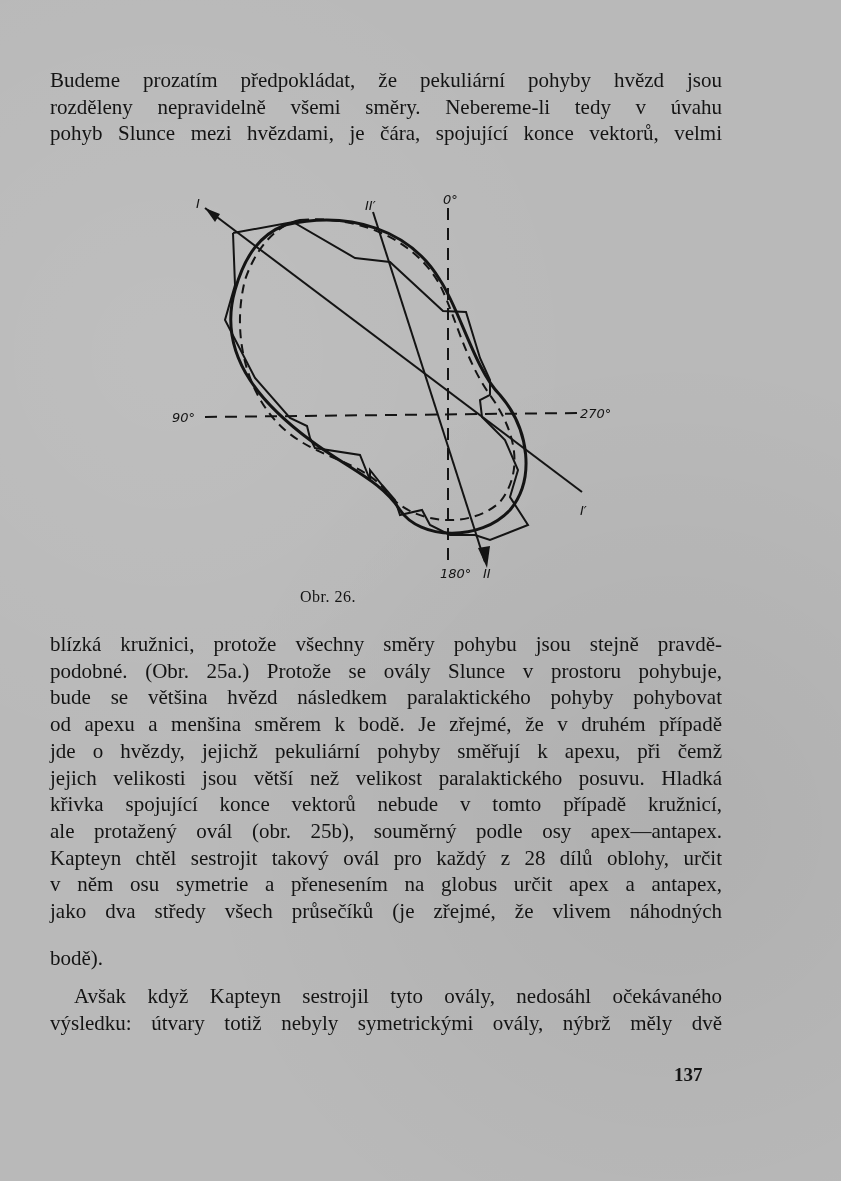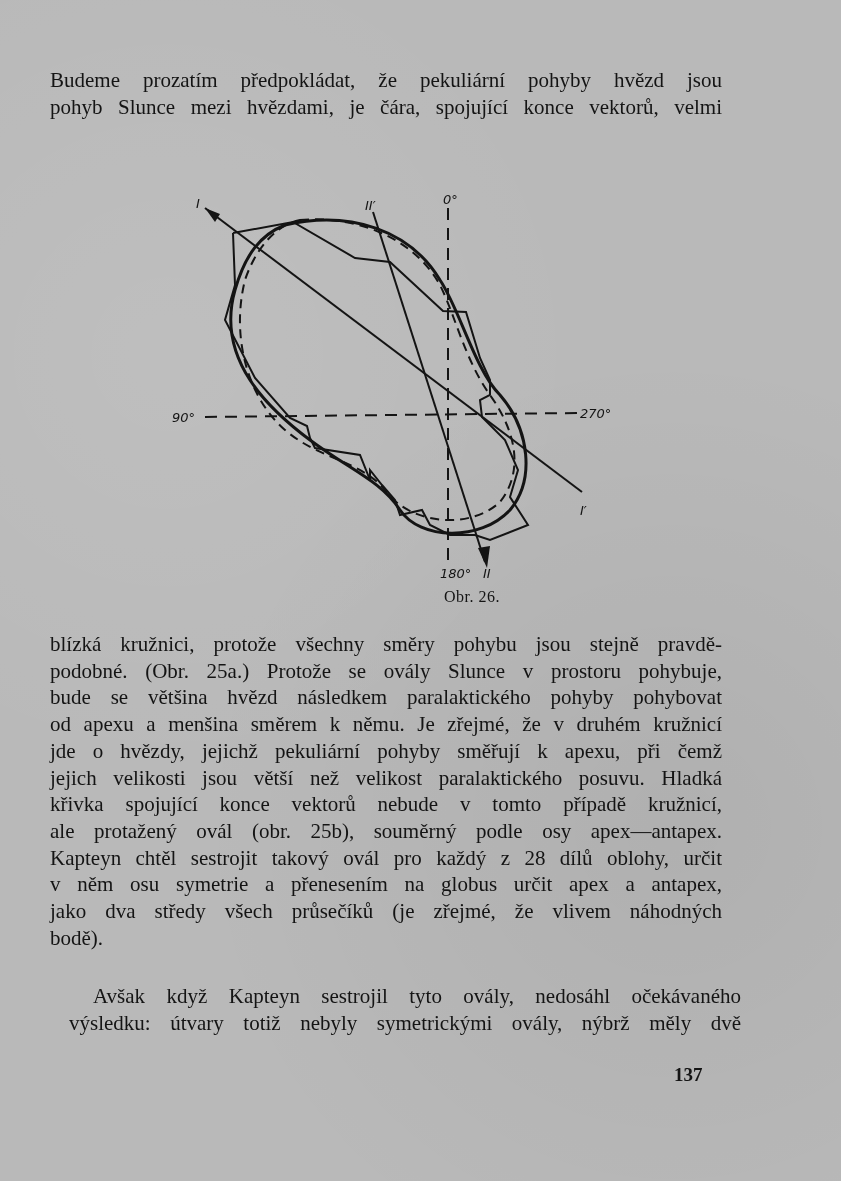--- a/index.html
+++ b/index.html
@@ -14,44 +14,45 @@
     position: relative;
   }
   .page { position: absolute; left: 0; top: 0; width: 717px; height: 1181px; }
   .para {
     position: absolute; left: 50px; width: 672px;
     font-family: "Liberation Serif", "DejaVu Serif", serif;
     font-size: 21px; line-height: 26.7px;
     text-align: justify;
   }
   .line { display: block; white-space: nowrap; text-align-last: justify; text-align: justify; }
-  .line.last { text-align-last: left; }
+  .line.last { text-align-last: left; margin-top: 20px; }
   .line.indent { padding-left: 24px; }
   #para1 { top: 67px; }
   #para2 { top: 631px; }
-  #para3 { top: 983px; margin-left: 19px; }
+  #para3 { top: 983px; }
   .figure { position: absolute; left: 160px; top: 180px; width: 480px; height: 420px; }
   .figure svg { width: 480px; height: 420px; display: block; }
   .caption {
-    position: absolute; top: 588px; left: 300px; width: 200px; text-align: right;
+    position: absolute; top: 588px; left: 300px; width: 200px; text-align: left;
     font-family: "Liberation Serif", "DejaVu Serif", serif; font-size: 16px; letter-spacing: 0.5px;
   }
   .page-number {
     position: absolute; top: 1064px; left: 674px;
     font-family: "Liberation Serif", "DejaVu Serif", serif; font-size: 19px; font-weight: bold;
   }
   .lbl { font-family: "DejaVu Sans", sans-serif; font-style: italic; font-size: 13px; fill: #141414; }
 </style>
 </head>
 <body>
 
 <div class="page">
 
   <div class="para" id="para1">
     <span class="line">Budeme prozatím předpokládat, že pekuliární pohyby hvězd jsou</span>
+    <span class="line">rozděleny nepravidelně všemi směry. Nebereme-li tedy v úvahu</span>
     <span class="line">pohyb Slunce mezi hvězdami, je čára, spojující konce vektorů, velmi</span>
   </div>
 
   <div class="figure">
     <svg viewBox="0 0 480 420" xmlns="http://www.w3.org/2000/svg">
 
       <g stroke="#141414" stroke-width="2" stroke-dasharray="12,8" fill="none">
         <line x1="288" y1="28" x2="288" y2="380"></line>
         <line x1="45" y1="237" x2="418" y2="233"></line>
       </g>
@@ -94,21 +95,21 @@
       <text class="lbl" x="323" y="398">II</text>
     </svg>
   </div>
 
   <div class="caption">Obr. 26.</div>
 
   <div class="para" id="para2">
     <span class="line">blízká kružnici, protože všechny směry pohybu jsou stejně pravdě-</span>
     <span class="line">podobné. (Obr. 25a.) Protože se ovály Slunce v prostoru pohybuje,</span>
     <span class="line">bude se většina hvězd následkem paralaktického pohyby pohybovat</span>
-    <span class="line">od apexu a menšina směrem k němu. Je zřejmé, že v druhém kružnicí</span>
+    <span class="line">od apexu a menšina směrem k bodě. Je zřejmé, že v druhém případě</span>
     <span class="line">jde o hvězdy, jejichž pekuliární pohyby směřují k apexu, při čemž</span>
     <span class="line">jejich velikosti jsou větší než velikost paralaktického posuvu. Hladká</span>
     <span class="line">křivka spojující konce vektorů nebude v tomto případě kružnicí,</span>
     <span class="line">ale protažený ovál (obr. 25b), souměrný podle osy apex—antapex.</span>
     <span class="line">Kapteyn chtěl sestrojit takový ovál pro každý z 28 dílů oblohy, určit</span>
     <span class="line">v něm osu symetrie a přenesením na globus určit apex a antapex,</span>
     <span class="line">jako dva středy všech průsečíků (je zřejmé, že vlivem náhodných</span>
     <span class="line last">bodě).</span>
   </div>
 

